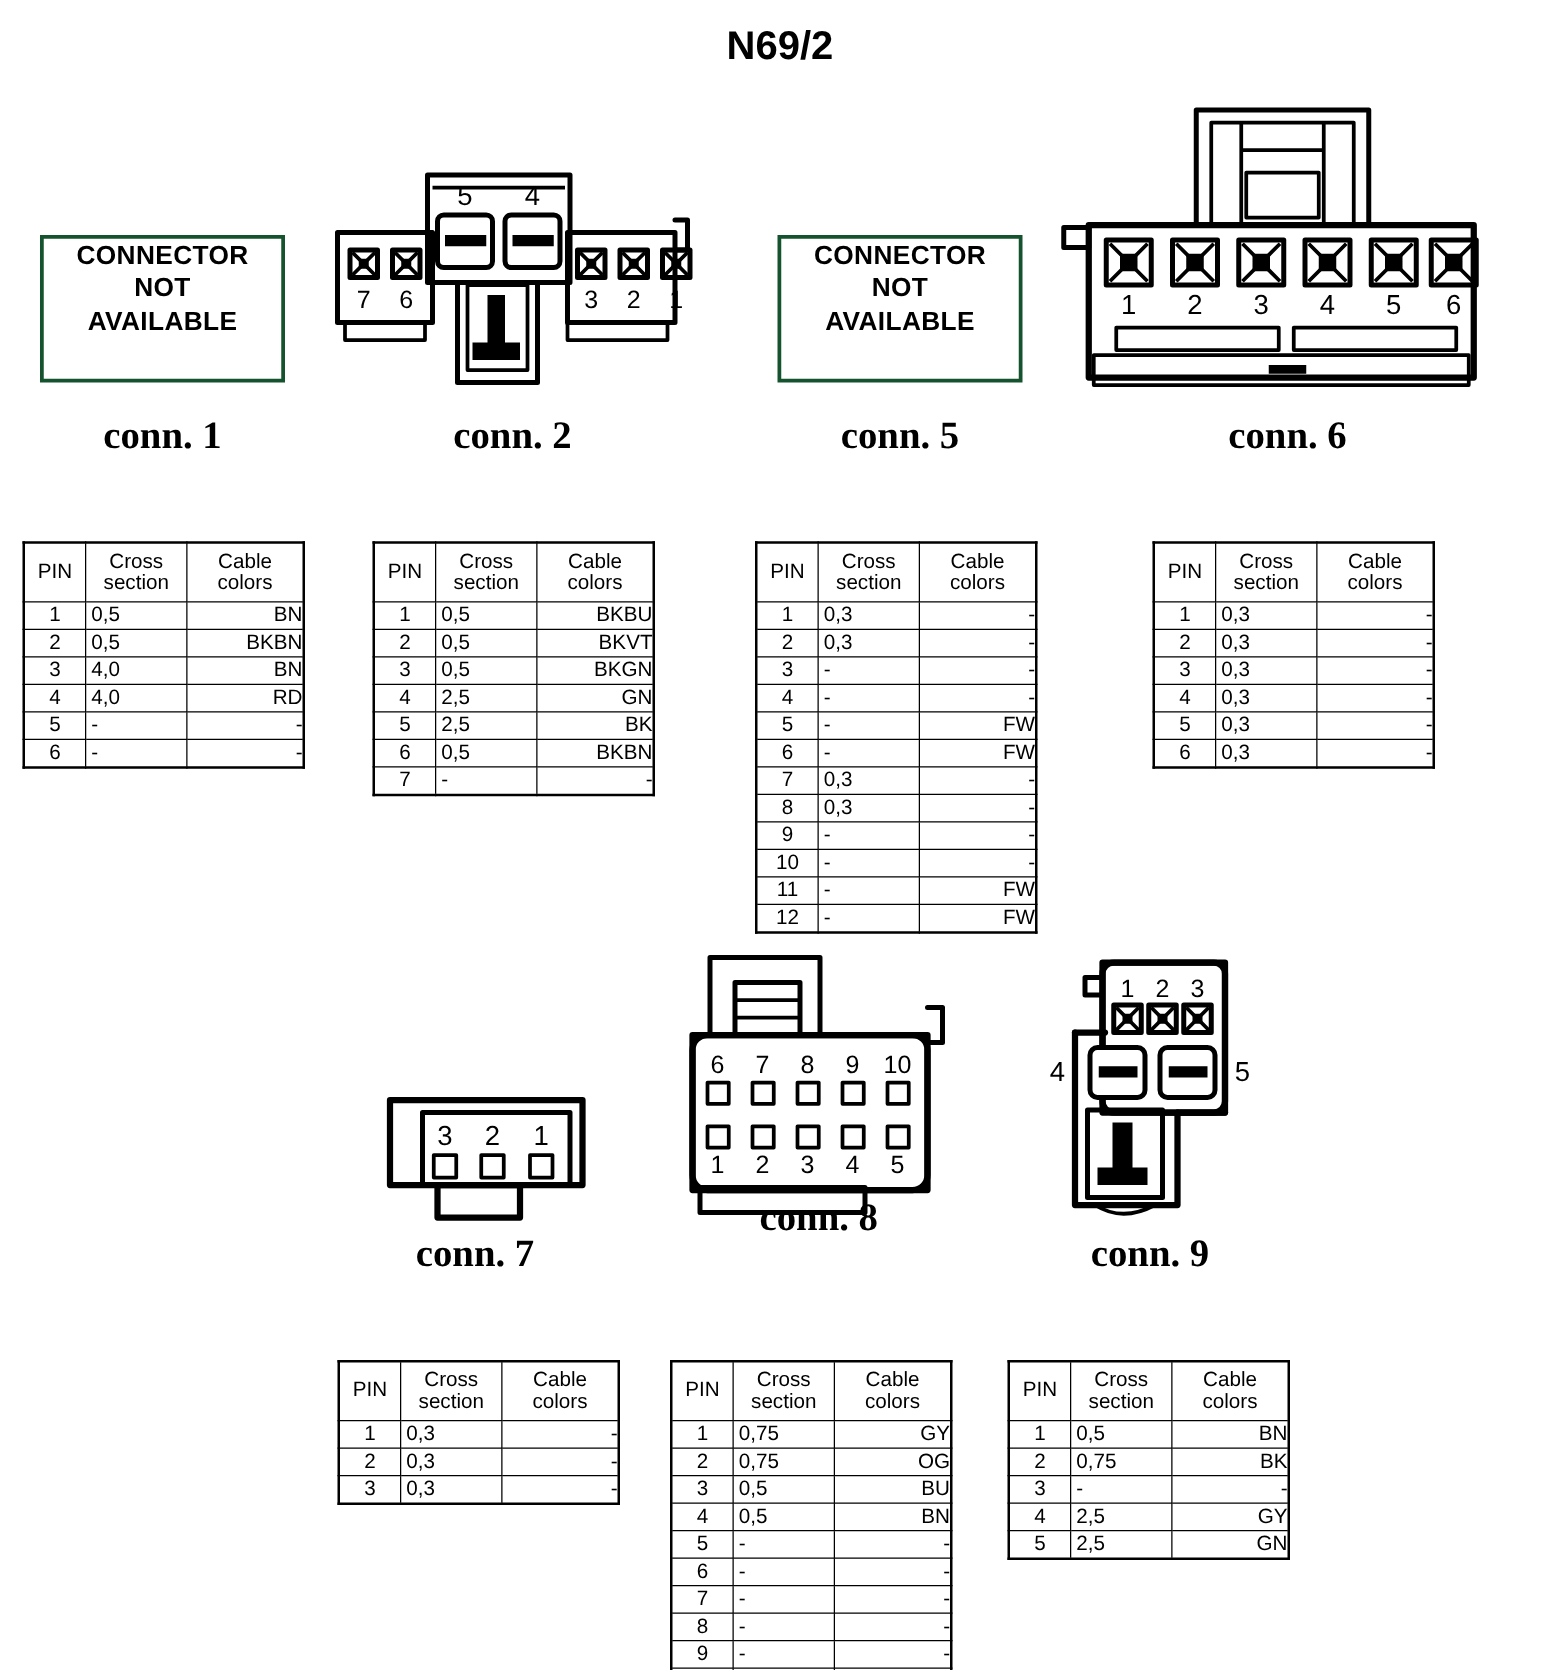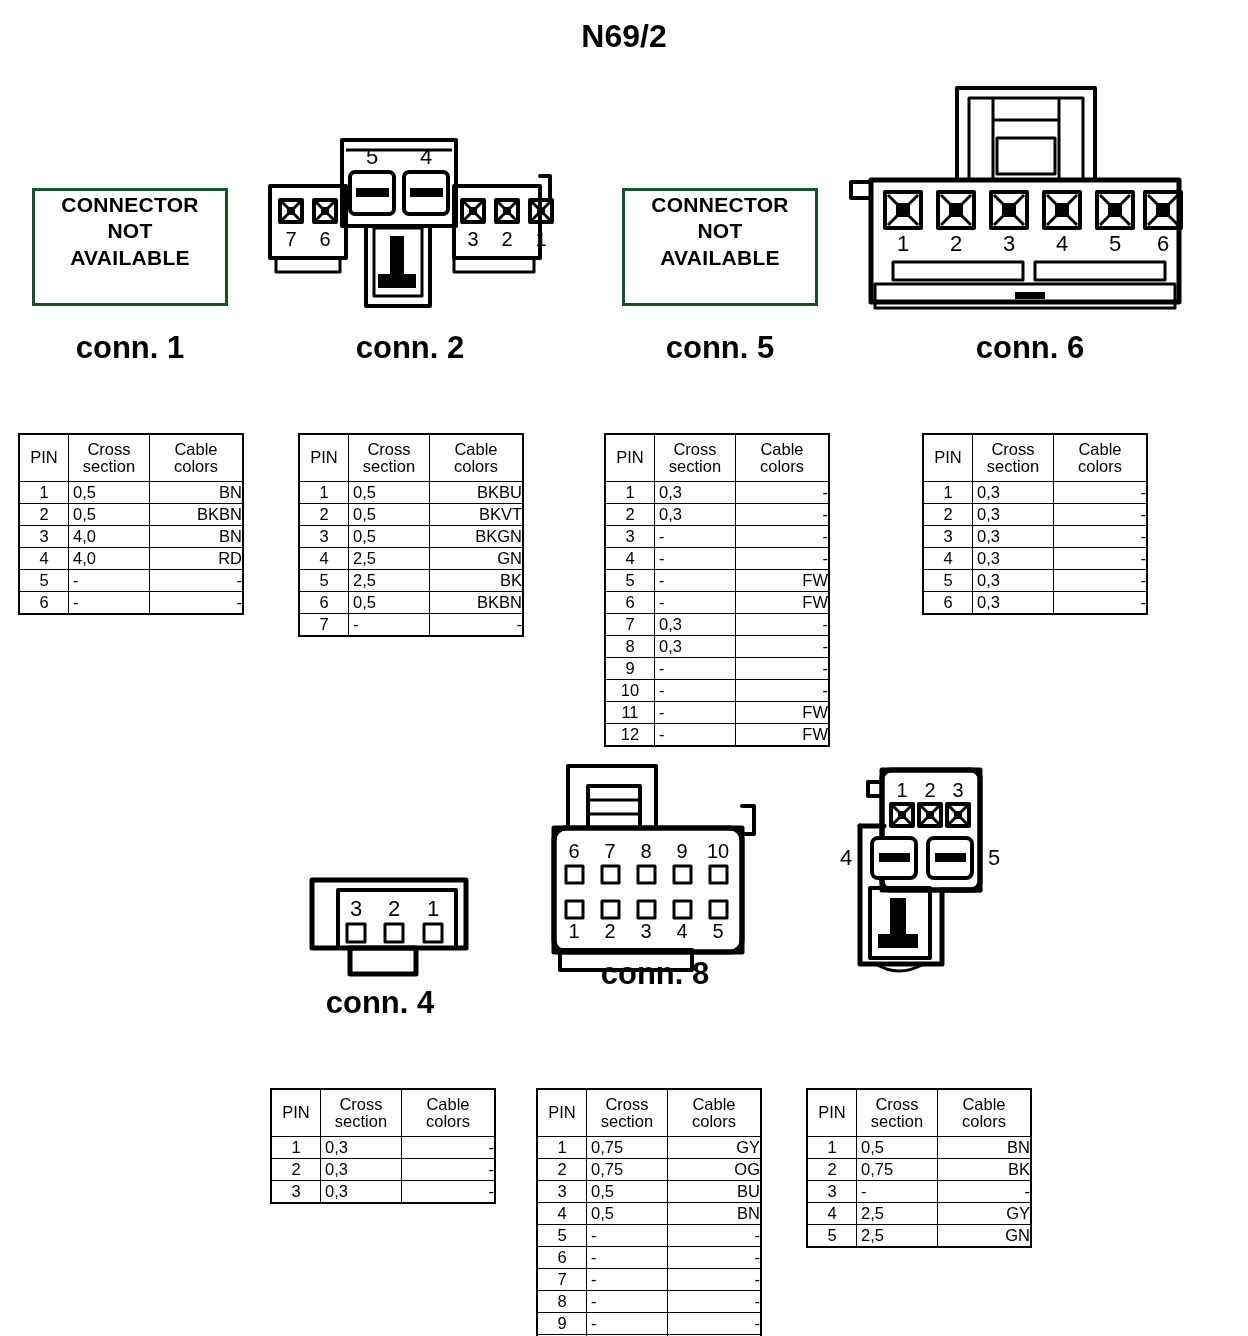--- a/index.html
+++ b/index.html
@@ -43,20 +43,21 @@
     background:#fff;
     letter-spacing:0.3px;
   }
 
   
   .conn-caption{
     font-size:31px;
     font-weight:bold;
     text-align:center;
     letter-spacing:0px;
+    font-family:Liberation Serif, serif;
   }
 
   
   table.pin-table{
     border-collapse:collapse;
     background:#fff;
     font-size:16.5px;
     table-layout:fixed;
     margin-top:48px;
   }
@@ -470,21 +471,21 @@
       <path class="ln" d="M38 22 H 156 V 80 H 38 Z" style="stroke-width:4"></path>
       <path class="ln" d="M50 80 H 116 V 106 H 50 Z" style="stroke-width:5"></path>
       <rect class="ln2" x="47" y="56" width="18" height="18"></rect>
       <rect class="ln2" x="85" y="56" width="18" height="18"></rect>
       <rect class="ln2" x="124" y="56" width="18" height="18"></rect>
       <text x="56" y="42">3</text>
       <text x="94" y="42">2</text>
       <text x="133" y="42">1</text>
     </svg>
   </div>
-  <div class="abs conn-caption" style="left:270px; top:985px; width:220px;">conn. 4</div>
+  <div class="abs conn-caption" style="left:270px; top:985px; width:220px;">conn. 7</div>
   <div class="abs" style="left:270px; top:1040px;">
     <table class="pin-table">
       <thead>
           <tr>
         <th class="c-pin">PIN</th>
         <th class="c-cs">
           <span>Cross</span><span class="hdr2">section</span>
         </th>
         <th class="c-col">
           <span>Cable</span><span class="hdr2">colors</span>
@@ -655,20 +656,21 @@
       <rect class="fillblk" x="103" y="97" width="31" height="9"></rect>
       <text x="14" y="103">4</text>
       <text x="162" y="103">5</text>
 
       <path class="ln" d="M38 132 H 98 V 202 H 38 Z" style="stroke-width:4"></path>
       <rect class="fillblk" x="58" y="142" width="16" height="48"></rect>
       <rect class="fillblk" x="46" y="178" width="40" height="14"></rect>
       <path class="ln2" d="M44 208 Q 66 222 92 208"></path>
     </svg>
   </div>
+  <div class="abs conn-caption" style="left:810px; top:985px; width:220px;">conn. 9</div>
   <div class="abs" style="left:806px; top:1040px;">
     <table class="pin-table">
       <thead>
           <tr>
         <th class="c-pin">PIN</th>
         <th class="c-cs">
           <span>Cross</span><span class="hdr2">section</span>
         </th>
         <th class="c-col">
           <span>Cable</span><span class="hdr2">colors</span>

